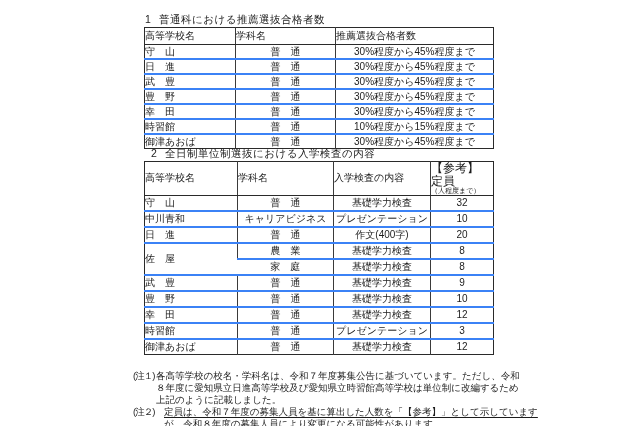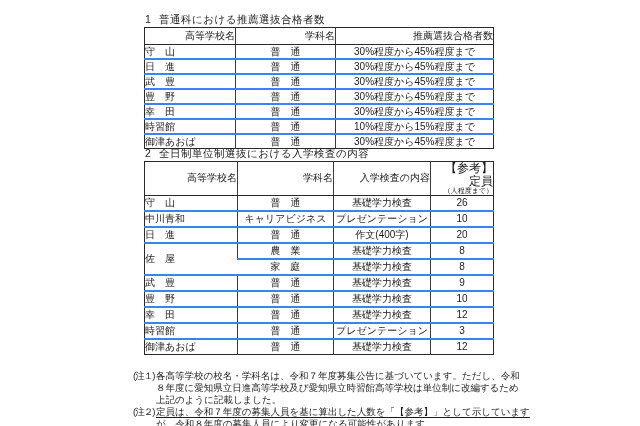--- a/index.html
+++ b/index.html
@@ -28,21 +28,21 @@
     line-height: 1;
     border: 1.5px solid #2a2a2a;
   }
   .doc-table th, .doc-table td {
     padding: 0;
     overflow: hidden;
     white-space: nowrap;
     font-weight: normal;
   }
   .doc-table th {
-    text-align: right;
+    text-align: left;
     border-bottom: 1.5px solid #2a2a2a;
   }
   .doc-table td + td, .doc-table th + th { border-left: 1px solid #3a3a3a; }
   .doc-table tbody tr + tr td { border-top: 2px solid #3b82f6; }
   .t1 th { height: 16px; }
   .t1 td { height: 13px; }
   .t2 th { height: 30px; }
   .t2 td { height: 14px; }
   .cell-left { text-align: left; padding-left: 7px; }
   .cell-center { text-align: center; margin-top: 7px; }
@@ -55,21 +55,21 @@
     top: 331px;
     width: 400px;
     font-size: 9.5px;
     line-height: 12px;
     margin-top: 39px;
   }
   .note { display: flex; }
   .note-label { flex: 0 0 23px; white-space: nowrap; letter-spacing: -1px; }
   .note-body { flex: 1; font-family: Liberation Serif, serif; }
   .note-line { white-space: nowrap; }
-  .u .note-line { text-decoration: underline; text-underline-offset: 2px; }
+  .u .note-line { text-decoration: underline; text-underline-offset: 2px; padding-left: 8px; }
 </style>
 </head>
 <body>
 
 <div class="page">
 
   <div class="section-title" style="left:145px; top:13px;">
     <span class="num">1</span><span>普通科における推薦選抜合格者数</span>
   </div>
 
@@ -118,21 +118,21 @@
         <td class="cell-center">10%程度から15%程度まで</td>
       </tr>
       <tr>
         <td class="cell-left">御津あおば</td>
         <td class="cell-center">普　通</td>
         <td class="cell-center">30%程度から45%程度まで</td>
       </tr>
     </tbody>
   </table>
 
-  <div class="section-title" style="left:145px; top:147px;">
+  <div class="section-title" style="left:151px; top:147px;">
     <span class="num">2</span><span>全日制単位制選抜における入学検査の内容</span>
   </div>
 
   <table class="doc-table t2" style="left:144px; top:161px; width:349px;">
     <colgroup>
         <col style="width:93px">
         <col style="width:96px">
         <col style="width:97px">
         <col style="width:63px">
       </colgroup>
@@ -146,21 +146,21 @@
           <span class="l2">定員</span>
           <span class="l3">（人程度まで）</span>
         </th>
       </tr>
     </thead>
     <tbody>
       <tr>
         <td class="cell-left">守　山</td>
         <td class="cell-center">普　通</td>
         <td class="cell-center">基礎学力検査</td>
-        <td class="cell-center">26</td>
+        <td class="cell-center">32</td>
       </tr>
       <tr>
         <td class="cell-left">中川青和</td>
         <td class="cell-center">キャリアビジネス</td>
         <td class="cell-center">プレゼンテーション</td>
         <td class="cell-center">10</td>
       </tr>
       <tr>
         <td class="cell-left">日　進</td>
         <td class="cell-center">普　通</td>

